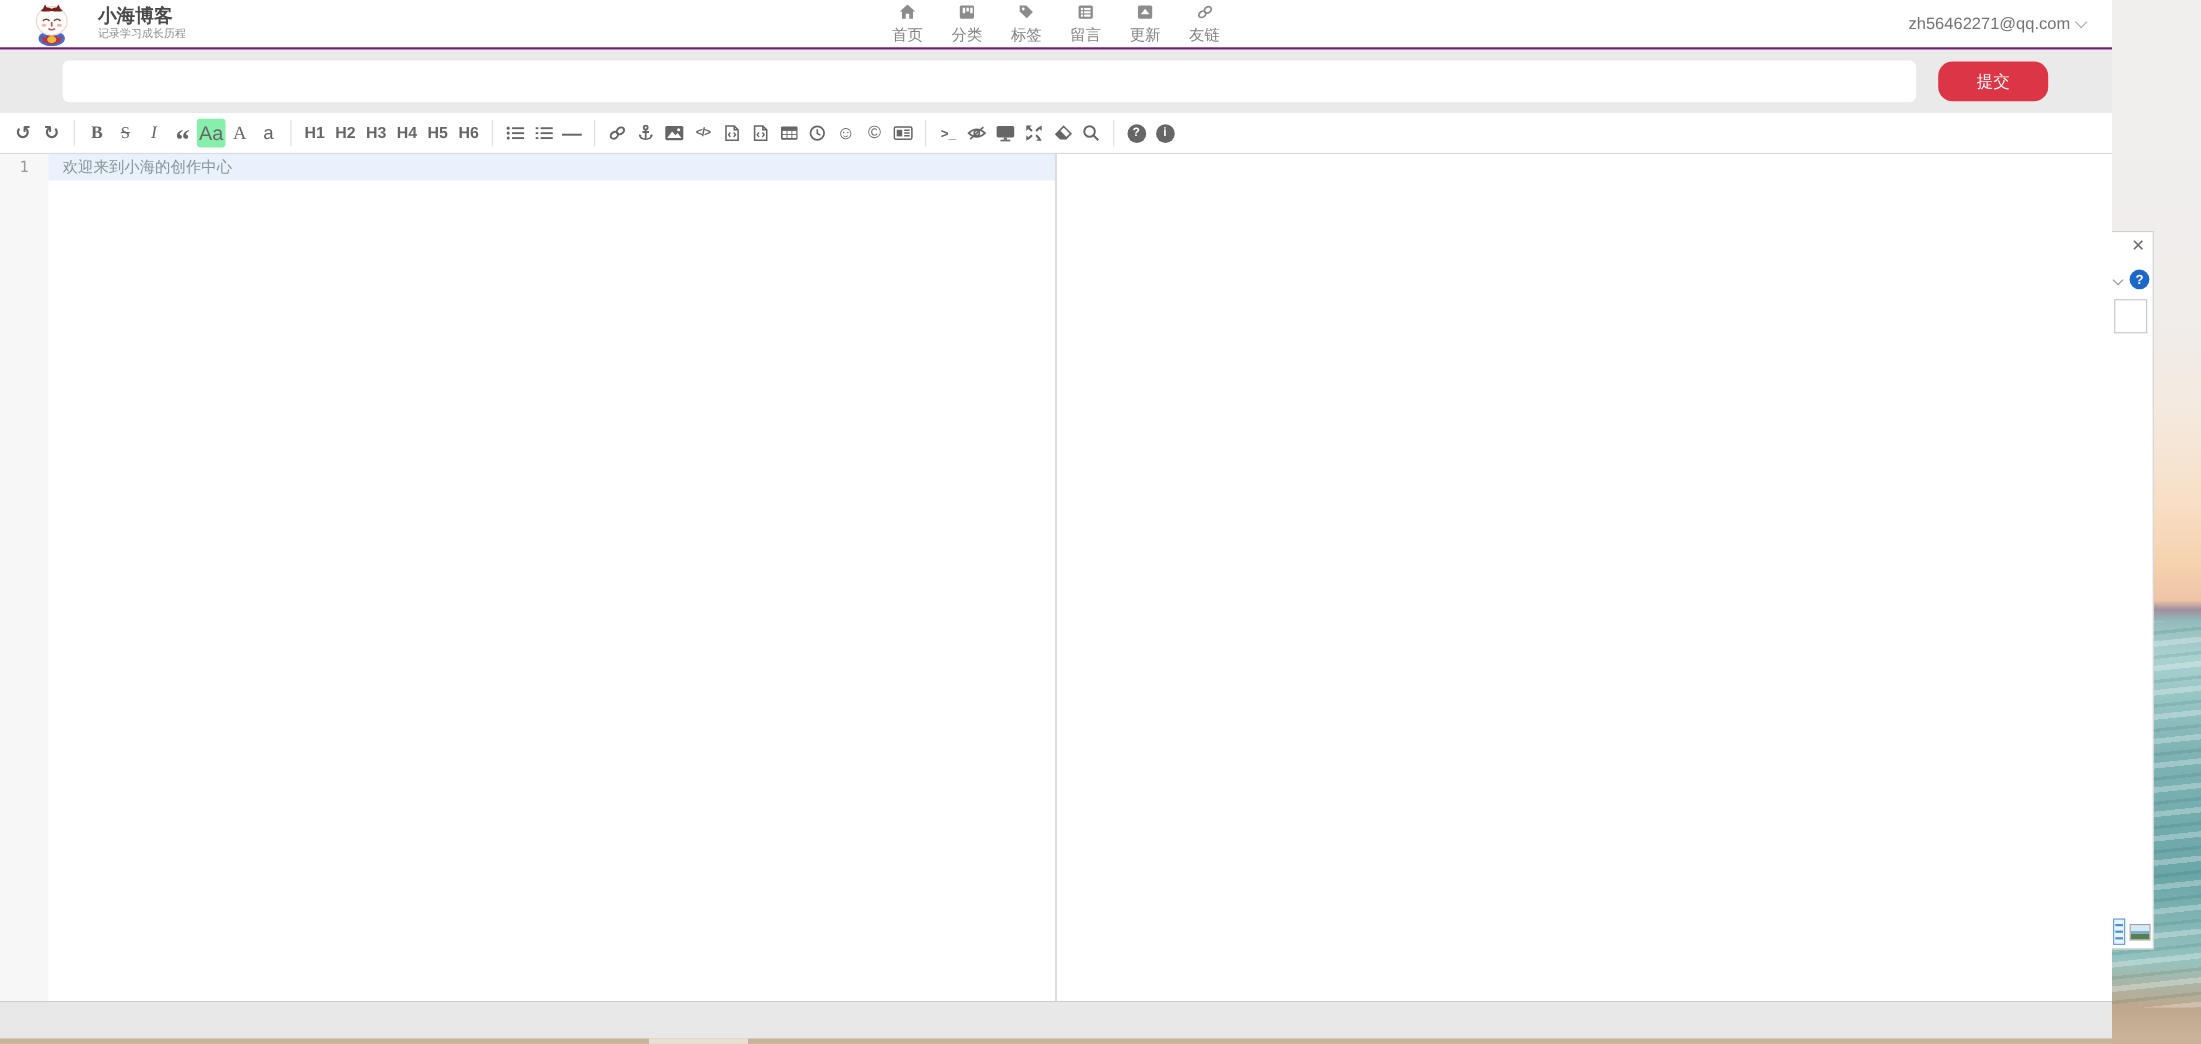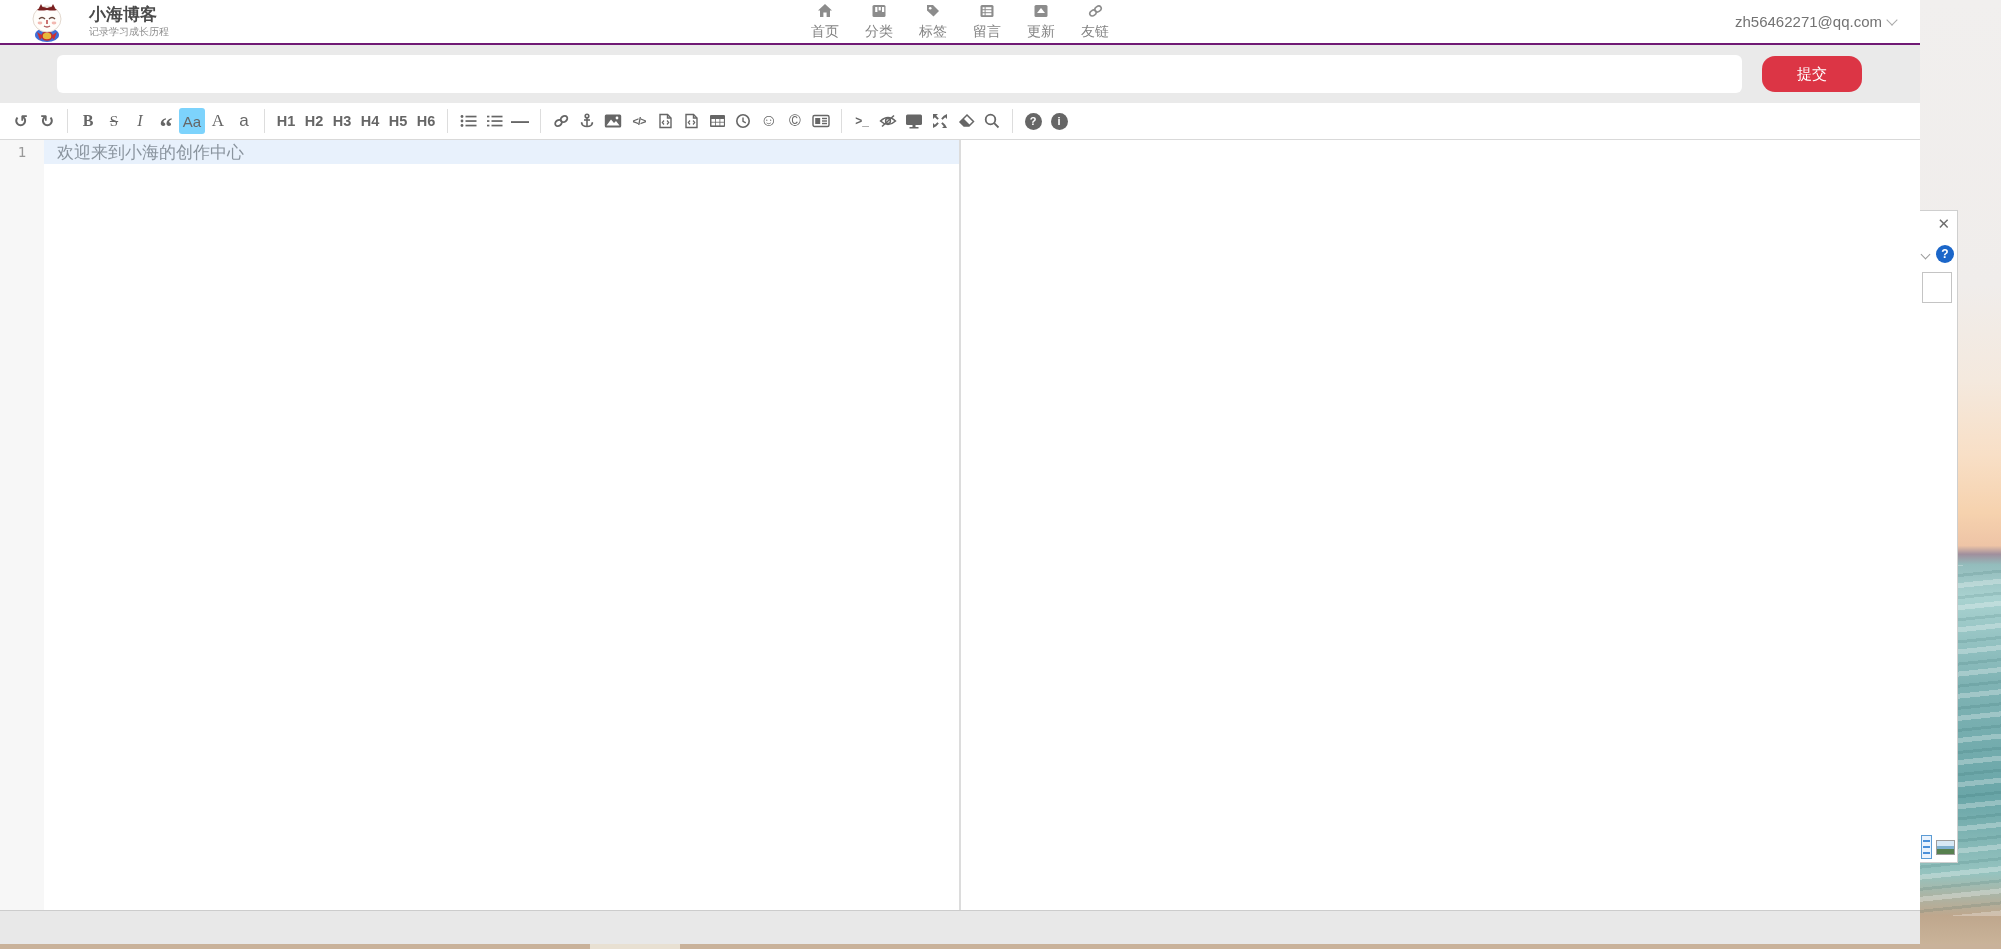--- a/index.html
+++ b/index.html
@@ -54,21 +54,21 @@
   .tb { width:26px; height:26px; display:flex; align-items:center;
     justify-content:center; color:#666; cursor:pointer; font-size:15px;
     flex:none; border-radius:3px; }
   .tb svg { display:block; }
   .tb-div { width:1px; height:24px; background:#ddd; margin:0 7px; flex:none; }
   .g-serif { font-family:"Liberation Serif","DejaVu Serif",serif; font-weight:bold; font-size:16px; }
   .g-italic { font-family:"Liberation Serif","DejaVu Serif",serif; font-style:italic; font-size:16px; }
   .g-strike { font-family:"Liberation Serif","DejaVu Serif",serif; text-decoration:line-through; font-size:15px; }
   .g-quote { font-family:"Liberation Serif","DejaVu Serif",serif; font-weight:bold; font-size:26px; line-height:10px; padding-top:12px; }
   .g-h { font-weight:bold; font-size:14.5px; width:28px; }
-  .g-aa { font-size:15px; background:#7dd3fc; }
+  .g-aa { font-size:18px; background:#86efac; }
   .g-A { font-family:"Liberation Serif","DejaVu Serif",serif; font-size:17px; }
   .g-a { font-size:17px; }
   .g-arrow { font-size:17px; font-weight:bold; }
   .g-code { font-size:11px; font-weight:bold; letter-spacing:-1px; }
   .g-goto { font-size:12px; font-weight:bold; letter-spacing:0; }
   .g-circ { width:17px; height:17px; background:#666; color:#fff; border-radius:50%;
     font-size:11px; font-weight:bold; display:flex; align-items:center; justify-content:center; }
   .g-emoji { font-size:17px; }
   .g-copy { font-size:16px; }
   .g-hr { font-size:18px; font-weight:bold; }
@@ -76,21 +76,21 @@
   
   .editor { position:relative; height:771px; border-bottom:1px solid #ccc; }
   .pane-left { position:absolute; left:0; top:0; width:960px; height:100%;
     background:#fff; cursor:text; }
   .gutter { position:absolute; left:0; top:0; width:44px; height:100%;
     background:#f7f7f7; }
   .line-no { height:24px; display:flex; align-items:center; justify-content:center;
     color:#999; font-size:14px; font-family:"DejaVu Sans Mono",monospace; }
   .active-line { position:absolute; left:44px; top:0; width:916px; height:24px;
     background:#e8f1fc; display:flex; align-items:center; padding-left:13px; }
-  .ph-text { color:#8a949e; font-size:17px; }
+  .ph-text { color:#8a949e; font-size:14px; }
   .pane-divider { position:absolute; left:959px; top:0; width:2px; height:100%;
     background:#dcdcdc; }
   .pane-right { position:absolute; left:961px; top:0; width:959px; height:100%;
     background:#fff; }
 
   
   .footer-band { height:33px; background:#e8e8e8; }
 
   
   .side-panel { position:absolute; left:1920px; top:210px; width:38px; height:653px;

